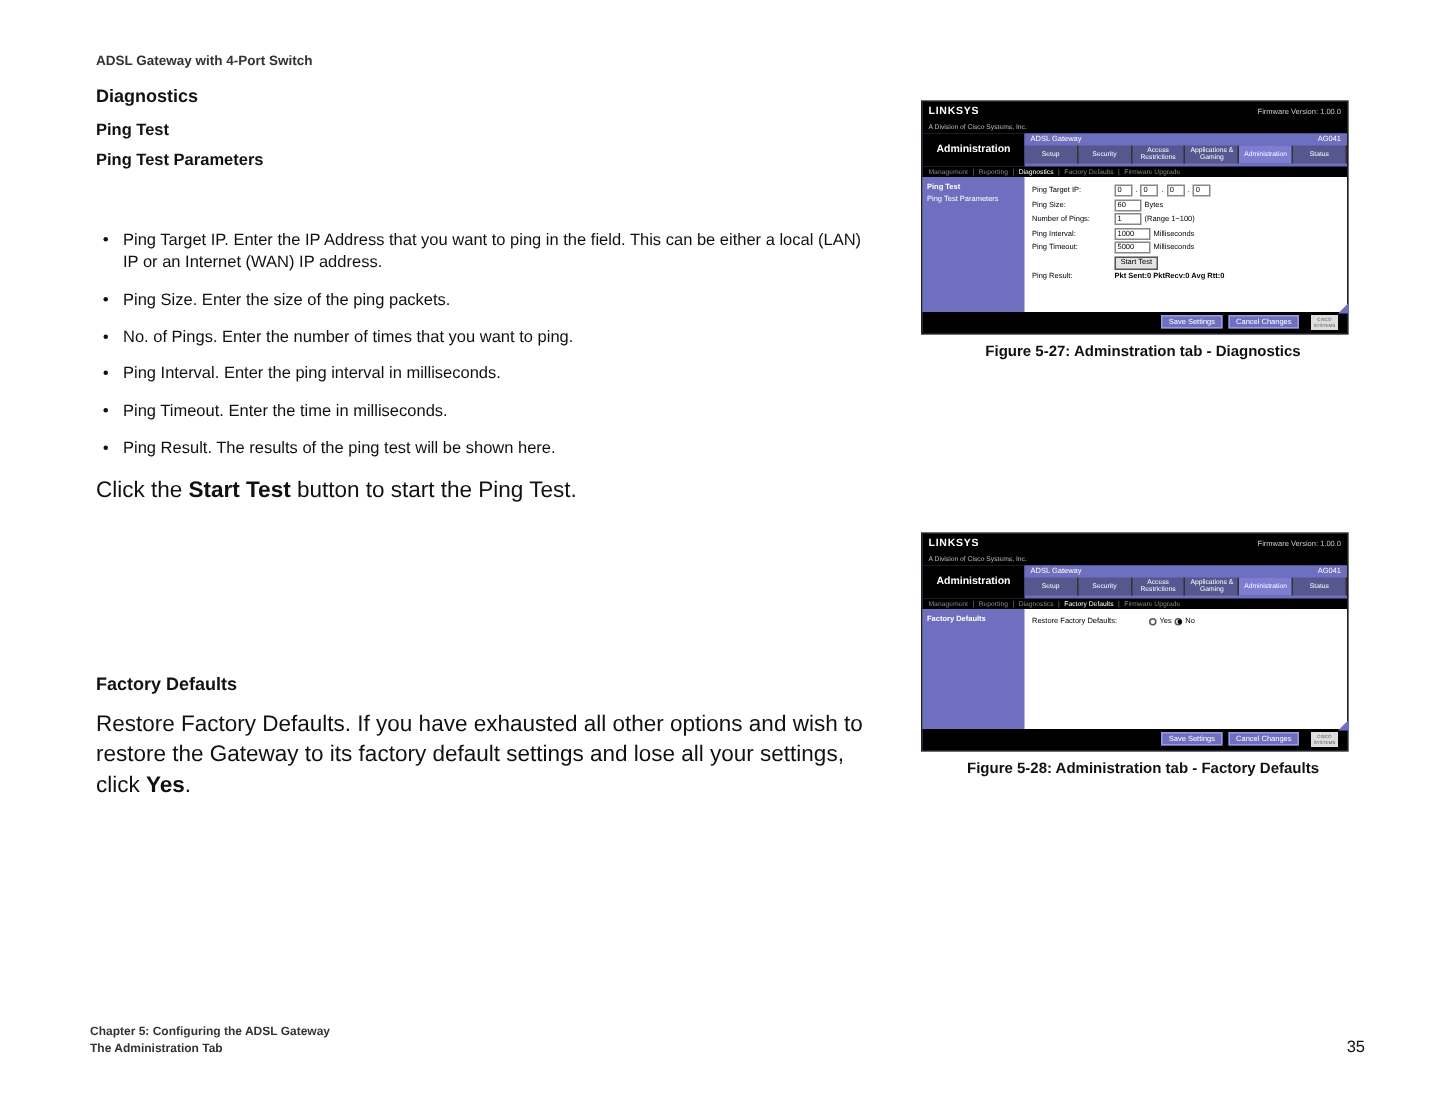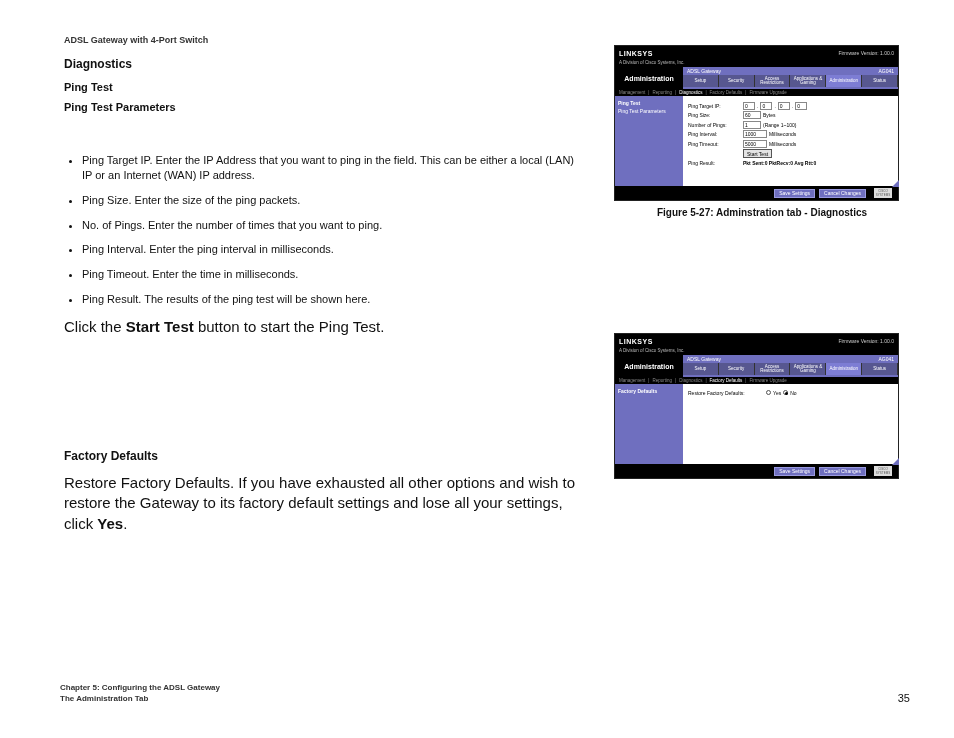--- a/index.html
+++ b/index.html
@@ -9,20 +9,21 @@
   .page {
     position: relative;
     width: 954px;
     height: 738px;
     padding: 35px 44px 40px 64px;
   }
 
   .two-col {
     display: flex;
     gap: 30px;
+    align-items: center;
   }
   .left-col  { flex: 0 0 520px; }
   .right-col { flex: 1 1 auto; }
 
   .doc-header {
     font-size: 9px;
     font-weight: bold;
     color: #333;
     margin-bottom: 12px;
   }
@@ -347,20 +348,21 @@
           </div>
         </div>
         <div class="footer-row corner-cut">
           <span class="fbtn">Save Settings</span>
           <span class="fbtn">Cancel Changes</span>
           <span class="cisco">
               <span>CISCO SYSTEMS</span>
             </span>
         </div>
       </div>
+      <div class="fig-caption">Figure 5-28: Administration tab - Factory Defaults</div>
 
     </div>
   </div>
 
   <div class="page-footer">
     <div class="ch">
       <div>Chapter 5: Configuring the ADSL Gateway</div>
       <div>The Administration Tab</div>
     </div>
     <div class="pn">35</div>

